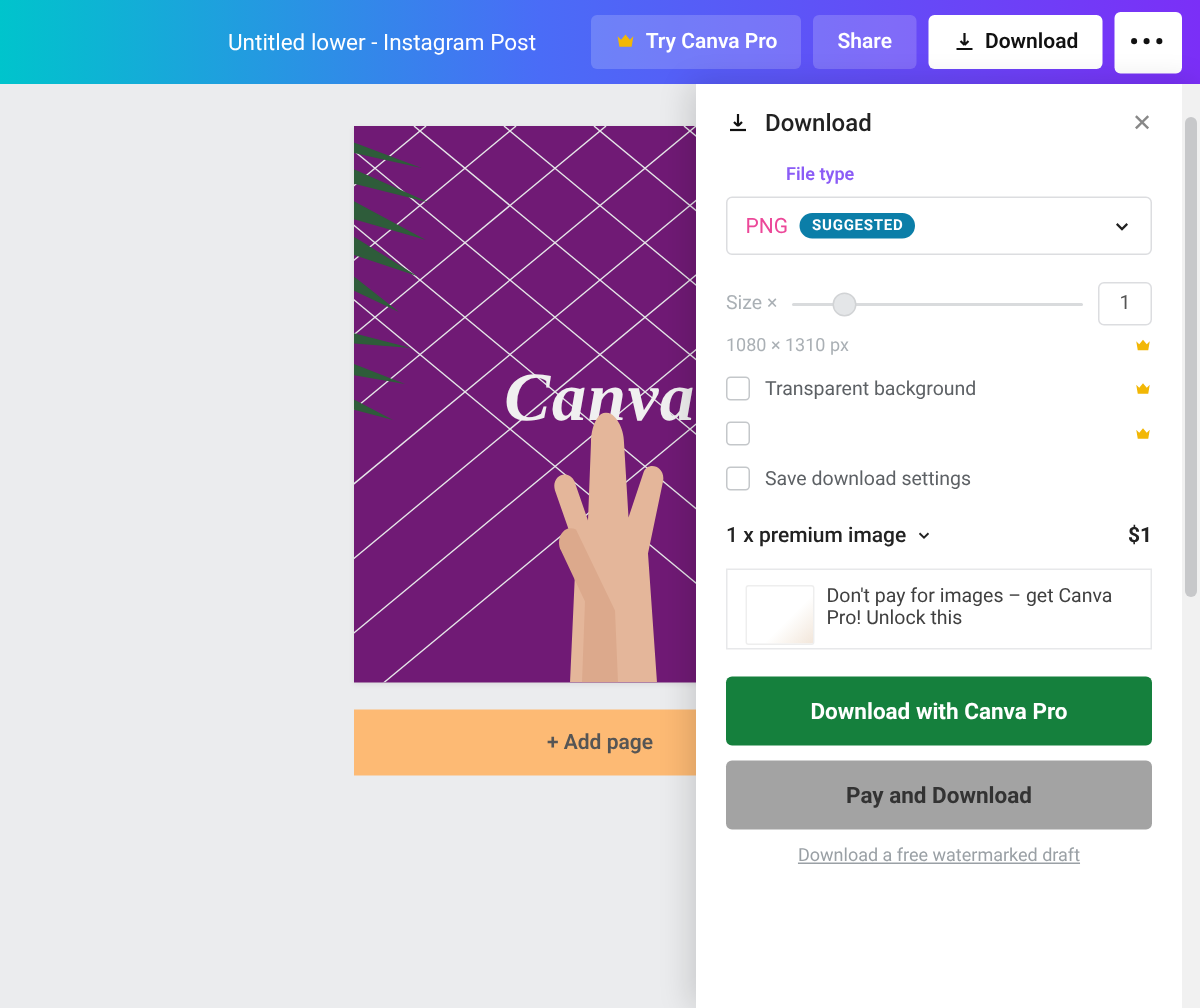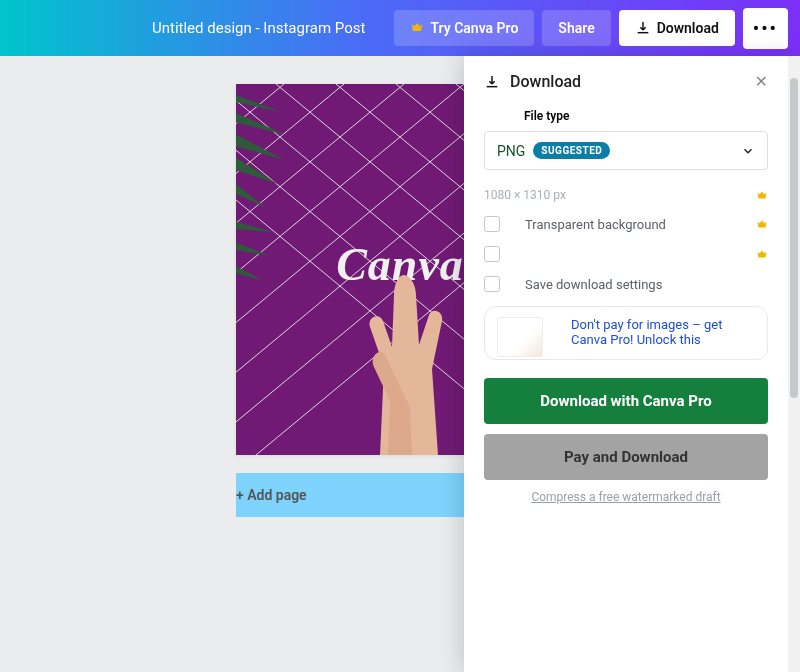--- a/index.html
+++ b/index.html
@@ -17,70 +17,70 @@
     .workspace { background: #ebecee; height: 616px; padding: 28px 0 0 0; display: flex; flex-direction: column; align-items: center; }
     .canvas { width: 328px; height: 371px; background: #701a75; position: relative; overflow: hidden; box-shadow: 0 1px 4px rgba(0,0,0,.08); }
     .canvas .tiles { position: absolute; inset: 0; }
     .canvas .tiles svg { width: 100%; height: 100%; }
     .leaf { position: absolute; top: 6px; left: -10px; width: 70px; height: 160px; }
     .leaf2 { position: absolute; top: 130px; left: -12px; width: 60px; height: 90px; }
     .hands { position: absolute; bottom: 0; left: 50%; transform: translateX(-44%); width: 150px; height: 180px; }
     .watermark { position: absolute; top: 50%; left: 50%; transform: translate(-50%,-60%); font-family: cursive; font-style: italic; font-size: 46px; color: #f0f0f0; font-weight: 700; letter-spacing: 1px; }
     .peach { position:absolute; top:96px; right:-12px; width:40px; height:40px; border-radius:50%; background: radial-gradient(circle at 40% 35%, #f8d7c8, #f0b89c); }
 
-    .addpage { margin-top: 18px; width: 328px; background: #7dd3fc; color: #555; text-align: left; padding: 14px 0; font-size: 14px; font-weight: 600; cursor: pointer; }
+    .addpage { margin-top: 18px; width: 328px; background: #fdba74; color: #555; text-align: center; padding: 14px 0; font-size: 14px; font-weight: 600; cursor: pointer; }
 
     .panel { position: absolute; top: 56px; right: 0; width: 336px; height: 616px; background: #fff; box-shadow: -4px 0 20px rgba(0,0,0,.15); display: flex; }
     .panel-body { flex: 1; padding: 16px 20px 14px 20px; display: flex; flex-direction: column; position: relative; }
     .panel-scroll { width: 12px; background: #f1f1f1; position: relative; }
     .panel-scroll .thumb { position: absolute; top: 22px; left: 2px; width: 8px; height: 320px; background: #c7c8ca; border-radius: 4px; }
 
     .panel-head { display: flex; align-items: center; gap: 10px; margin-bottom: 18px; }
     .panel-head .t { font-size: 16px; color: #222; font-weight: 500; flex: 1; }
     .close { color: #888; cursor: pointer; font-size: 16px; }
 
-    .label { font-size: 12px; font-weight: 600; color: #000000; margin-bottom: 8px; padding-left: 40px; }
+    .label { font-size: 12px; font-weight: 600; color: #8b5cf6; margin-bottom: 8px; padding-left: 40px; }
     .select { border: 1px solid #dcdde0; border-radius: 4px; padding: 10px 12px; display: flex; align-items: center; gap: 8px; cursor: pointer; margin-bottom: 18px; }
-    .select .val { font-size: 14px; color: #14532d; }
+    .select .val { font-size: 14px; color: #ec4899; }
     .badge { background: #0b7ea8; color: #fff; font-size: 10px; font-weight: 700; letter-spacing: .5px; padding: 3px 8px; border-radius: 999px; }
     .select .chev { margin-left: auto; color: #222; }
 
     .sizerow { display: flex; align-items: center; gap: 10px; color: #aab0b5; font-size: 13px; margin-bottom: 6px; }
     .slider-track { flex: 1; height: 2px; background: #d9dbdd; position: relative; border-radius: 2px; }
     .slider-thumb { position: absolute; top: 50%; left: 18%; transform: translate(-50%,-50%); width: 16px; height: 16px; background: #e4e6e8; border-radius: 50%; border: 1px solid #d1d3d5; }
     .sizebox { width: 36px; border: 1px solid #dcdde0; border-radius: 4px; text-align: center; padding: 6px 0; font-size: 13px; color: #555; }
 
     .dimrow { display: flex; align-items: center; font-size: 12px; color: #aab0b5; margin-bottom: 14px; }
     .crown { color: #f2b705; font-size: 12px; }
 
-    .check { display: flex; align-items: center; gap: 25px; font-size: 13px; color: #5d6165; margin-bottom: 14px; }
+    .check { display: flex; align-items: center; gap: 10px; font-size: 13px; color: #5d6165; margin-bottom: 14px; }
     .check .box { width: 16px; height: 16px; border: 1.5px solid #c4c7ca; border-radius: 3px; flex: 0 0 auto; }
     .check .sp { margin-left: auto; }
 
     .premrow { display: flex; align-items: center; gap: 6px; font-size: 14px; color: #222; margin: 8px 0 14px; font-weight: 500; }
     .premrow .price { margin-left: auto; font-weight: 700; }
 
-    .promo { border: 1px solid #e7e8ea; border-radius: 12px; padding: 10px 12px; display: flex; gap: 28px; align-items: flex-start; font-size: 13px; color: #1d4ed8; height: 54px; overflow: hidden; margin-bottom: 18px; }
+    .promo { border: 1px solid #e7e8ea; border-radius: 0; padding: 10px 12px; display: flex; gap: 8px; align-items: flex-start; font-size: 13px; color: #404040; height: 54px; overflow: hidden; margin-bottom: 18px; }
     .promo .thumb-img { width: 46px; height: 40px; background: linear-gradient(135deg,#fff 60%, #f2e6da); border: 1px solid #eee; border-radius: 2px; flex: 0 0 auto; }
 
     .bigbtn { width: 100%; padding: 14px 0; text-align: center; border-radius: 4px; font-size: 15px; font-weight: 700; cursor: pointer; margin-bottom: 10px; }
     .bigbtn.purple { background: #15803d; color: #fff; }
     .bigbtn.gray { background: #a3a3a3; color: #333; }
 
     .wmlink { text-align: center; font-size: 12px; color: #9aa0a5; text-decoration: underline; }
 
     svg { display: block; }
     .crown-svg { width: 12px; height: 12px; fill: #f2b705; }
     .dl-svg { width: 16px; height: 16px; }
   </style>
 </head>
 <body>
 
 <div class="topbar">
-  <span class="title">Untitled design - Instagram Post</span>
+  <span class="title">Untitled lower - Instagram Post</span>
   <span class="spacer"></span>
   <button class="btn try">
     <span>
       <svg viewBox="0 0 24 24" width="14" height="14" fill="#f2b705">
           <path d="M3 7l4 4 5-6 5 6 4-4-2 12H5z"></path>
         </svg>
     </span>
     <span>Try Canva Pro</span>
   </button>
   <button class="btn share">Share</button>
@@ -171,20 +171,27 @@
     <div class="select">
       <span class="val">PNG</span>
       <span class="badge">SUGGESTED</span>
       <span class="chev">
         <svg width="14" height="14" viewBox="0 0 24 24" fill="none" stroke="#222" stroke-width="2.5">
             <polyline points="6 9 12 15 18 9"></polyline>
           </svg>
       </span>
     </div>
 
+    <div class="sizerow">
+      <span>Size ×</span>
+      <div class="slider-track">
+        <div class="slider-thumb"></div>
+      </div>
+      <div class="sizebox">1</div>
+    </div>
     <div class="dimrow">
       <span>1080 × 1310 px</span>
       <span style="margin-left:auto" class="crown">
         <svg class="crown-svg" viewBox="0 0 24 24">
             <path d="M3 7l4 4 5-6 5 6 4-4-2 12H5z"></path>
           </svg>
       </span>
     </div>
 
     <label class="check">
@@ -202,26 +209,35 @@
           <svg class="crown-svg" viewBox="0 0 24 24">
             <path d="M3 7l4 4 5-6 5 6 4-4-2 12H5z"></path>
           </svg>
         </span>
     </label>
     <label class="check">
       <span class="box"></span>
       <span>Save download settings</span>
     </label>
 
+    <div class="premrow">
+      <span>1 x premium image</span>
+      <span>
+          <svg width="12" height="12" viewBox="0 0 24 24" fill="none" stroke="#222" stroke-width="2.5">
+            <polyline points="6 9 12 15 18 9"></polyline>
+          </svg>
+        </span>
+      <span class="price">$1</span>
+    </div>
 
     <div class="promo">
       <div class="thumb-img"></div>
       <div>Don't pay for images – get Canva Pro! Unlock this</div>
     </div>
 
     <div class="bigbtn purple">Download with Canva Pro</div>
     <div class="bigbtn gray">Pay and Download</div>
-    <div class="wmlink">Compress a free watermarked draft</div>
+    <div class="wmlink">Download a free watermarked draft</div>
   </div>
   <div class="panel-scroll">
     <div class="thumb"></div>
   </div>
 </div>
 
 </body></html>

